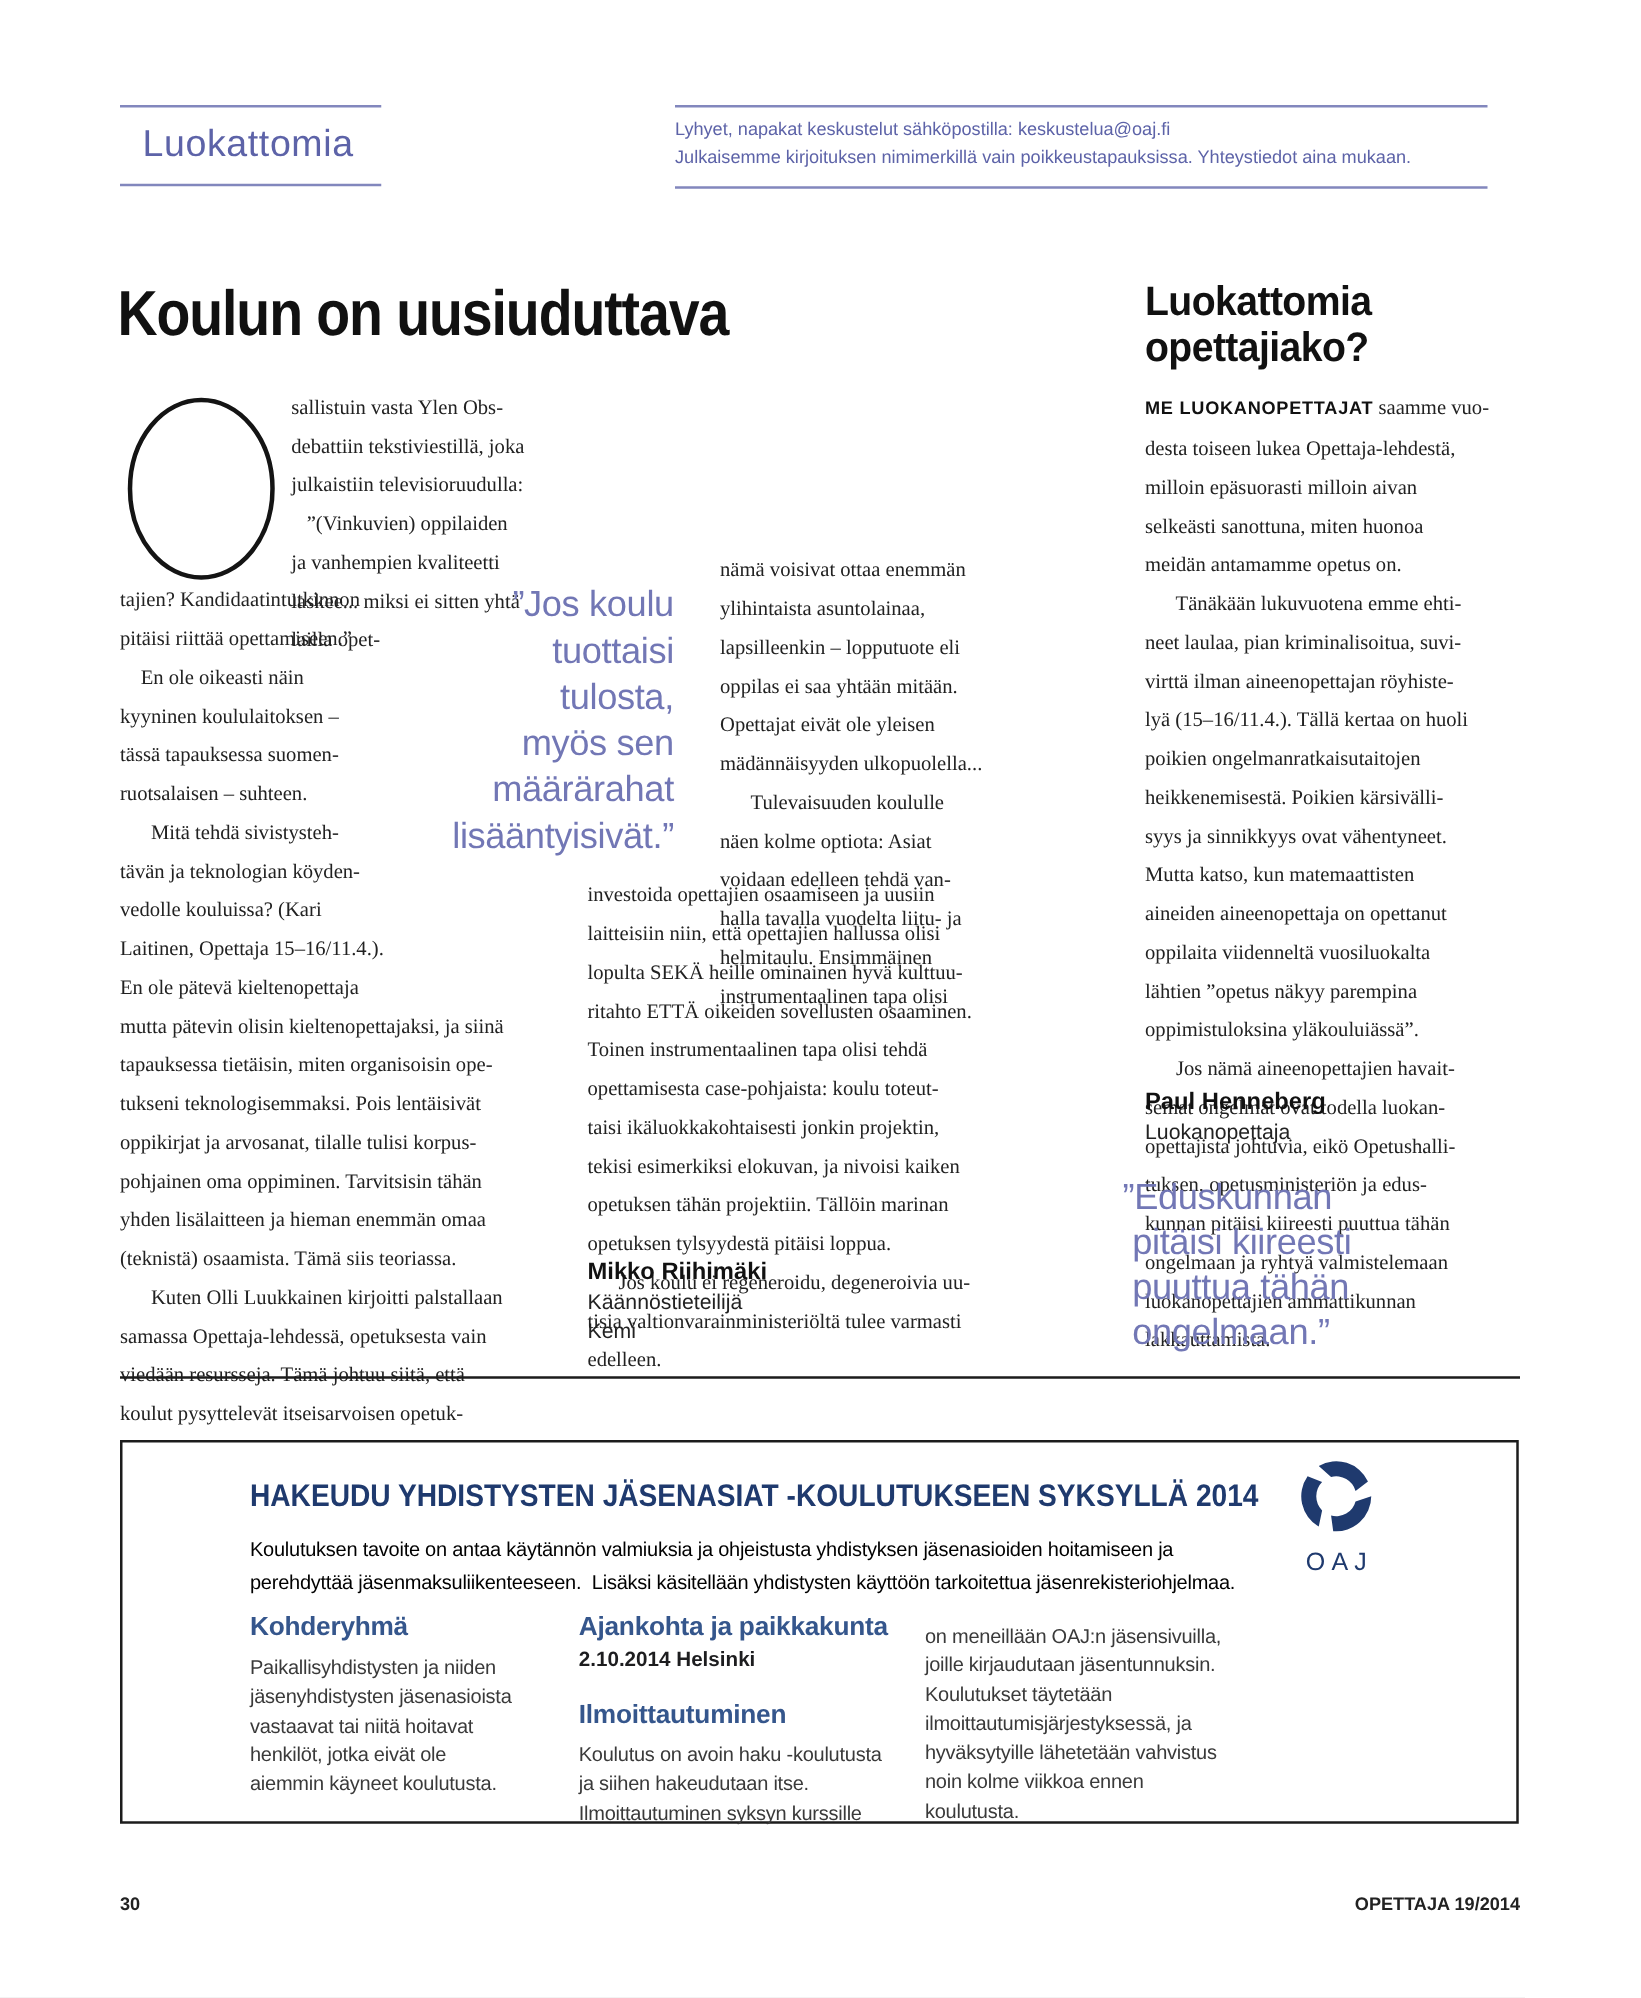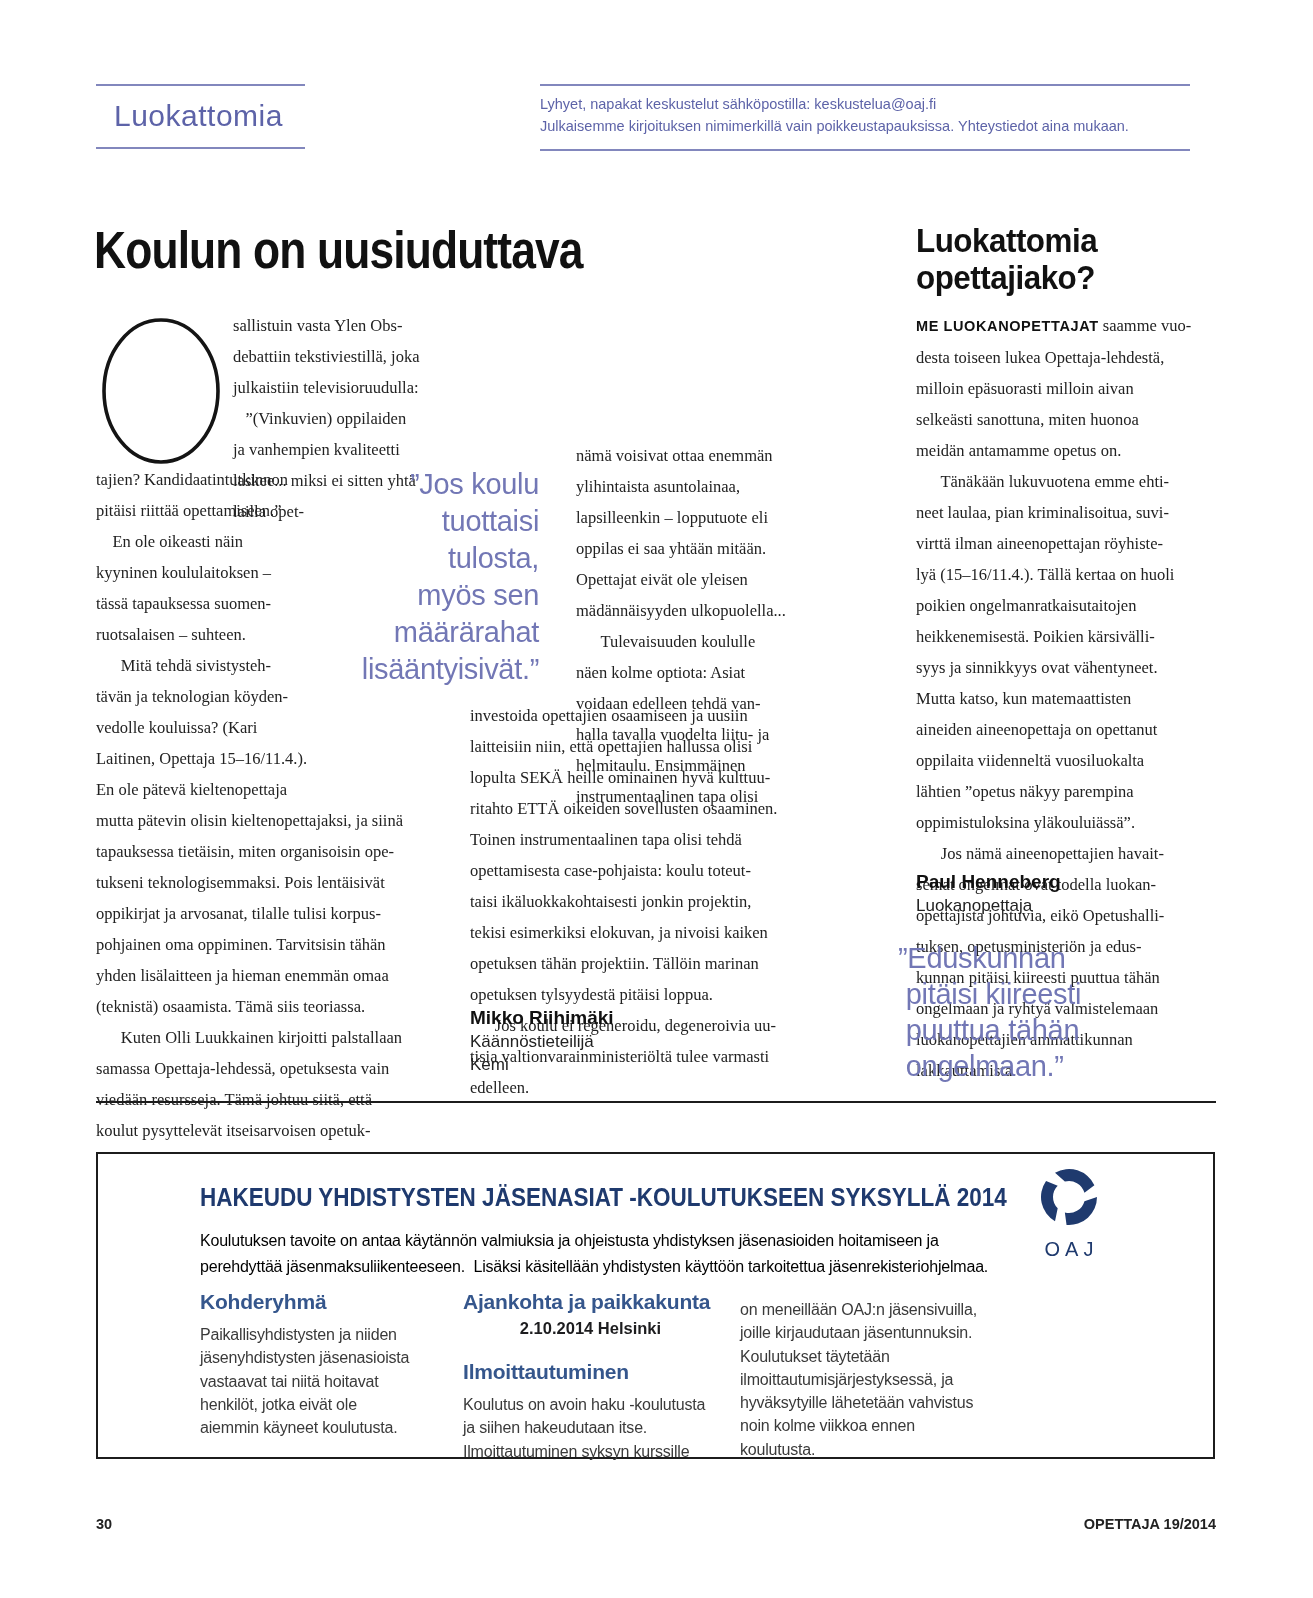--- a/index.html
+++ b/index.html
@@ -63,21 +63,21 @@
     color:#000000;line-height:26px;white-space:pre;letter-spacing:-0.2px;
   }
   .promo-heading{
     font-family:"Liberation Sans",sans-serif;font-size:21px;font-weight:700;
     color:var(--heading-blue,#35568c);letter-spacing:-0.2px;
   }
   .promo-body{
     font-family:"Liberation Sans",sans-serif;font-size:16px;font-weight:400;
     color:#3a3a3a;line-height:23.3px;white-space:pre;letter-spacing:-0.2px;
   }
-  .promo-date{font-family:"Liberation Sans",sans-serif;font-size:16.5px;font-weight:700;color:#1d1d1f;text-align:center;}
+  .promo-date{font-family:"Liberation Sans",sans-serif;font-size:16.5px;font-weight:700;color:#1d1d1f;}
   .oaj-text{
     font-family:"Liberation Sans",sans-serif;font-size:20px;font-weight:400;
     color:var(--navy,#1f3a6e);letter-spacing:5px;
   }
   .footer-text{
     font-family:"Liberation Sans",sans-serif;font-size:14.5px;font-weight:700;color:#222;
   }
 </style>
 </head>
 <body>

